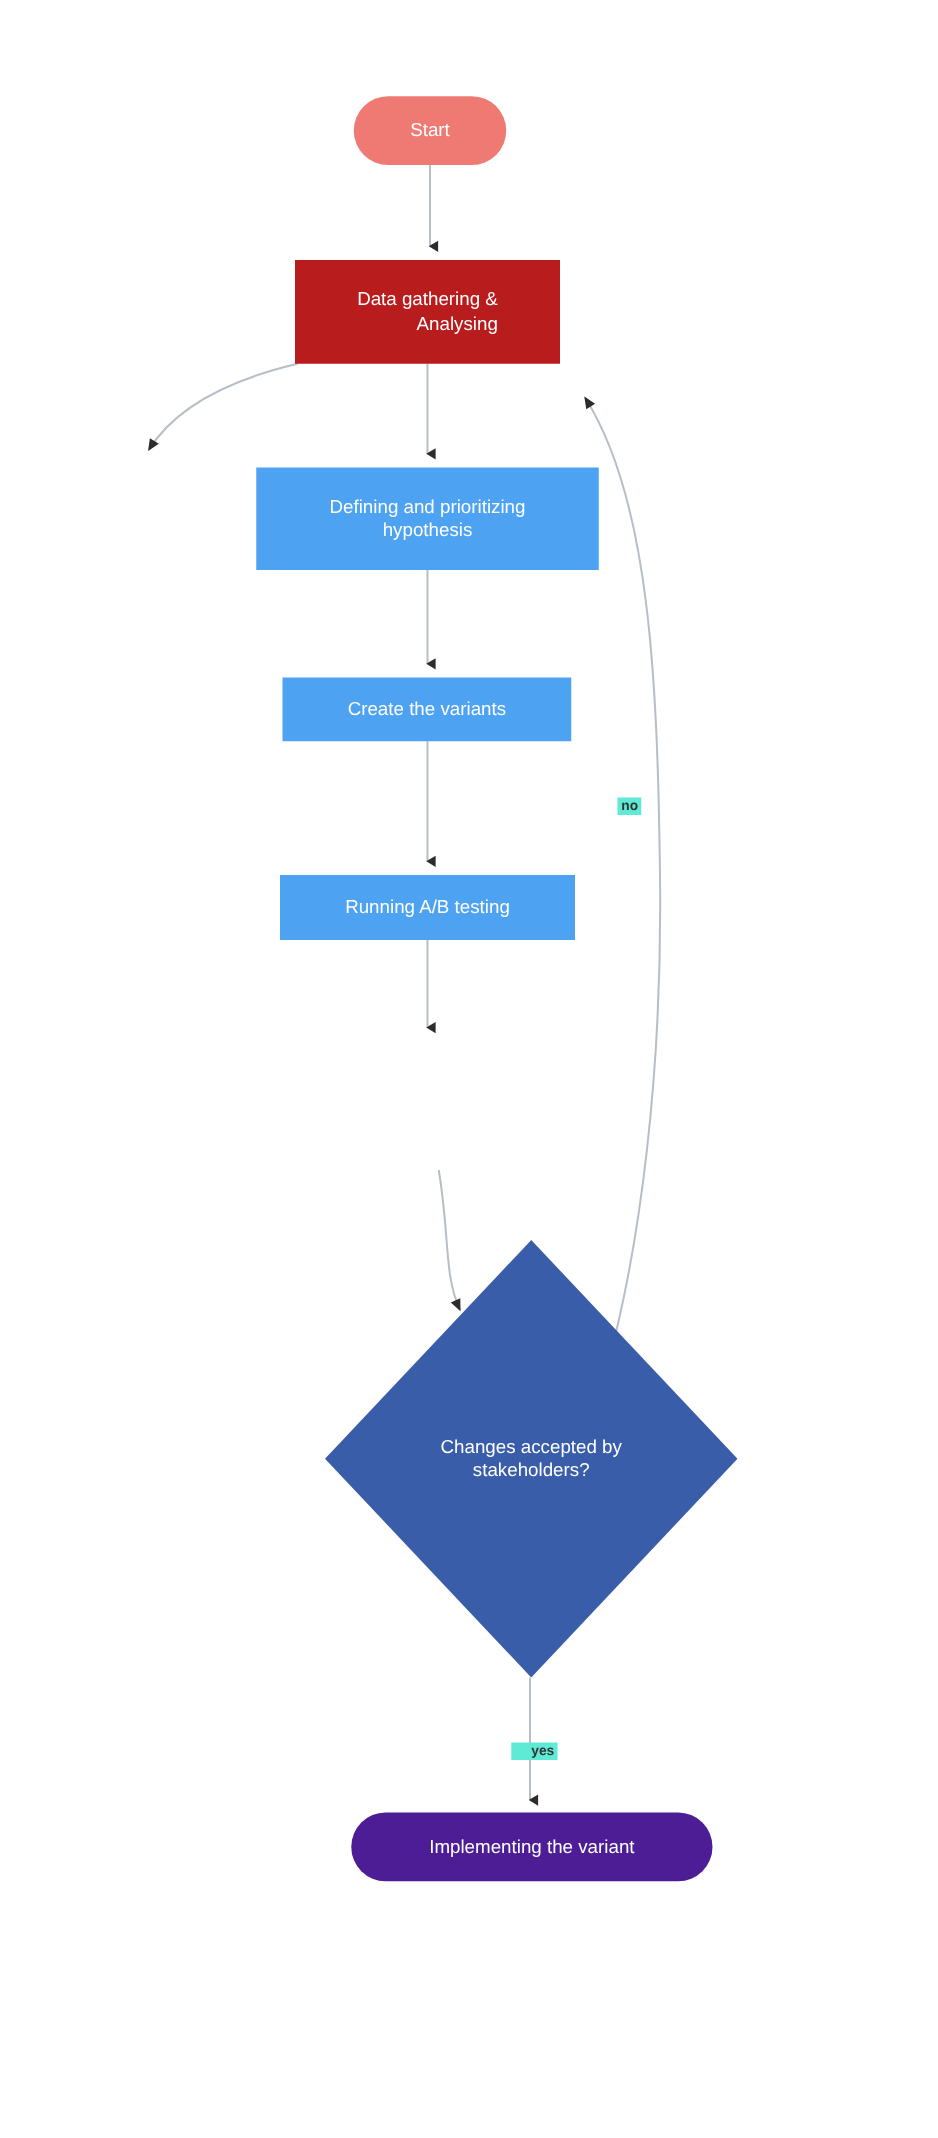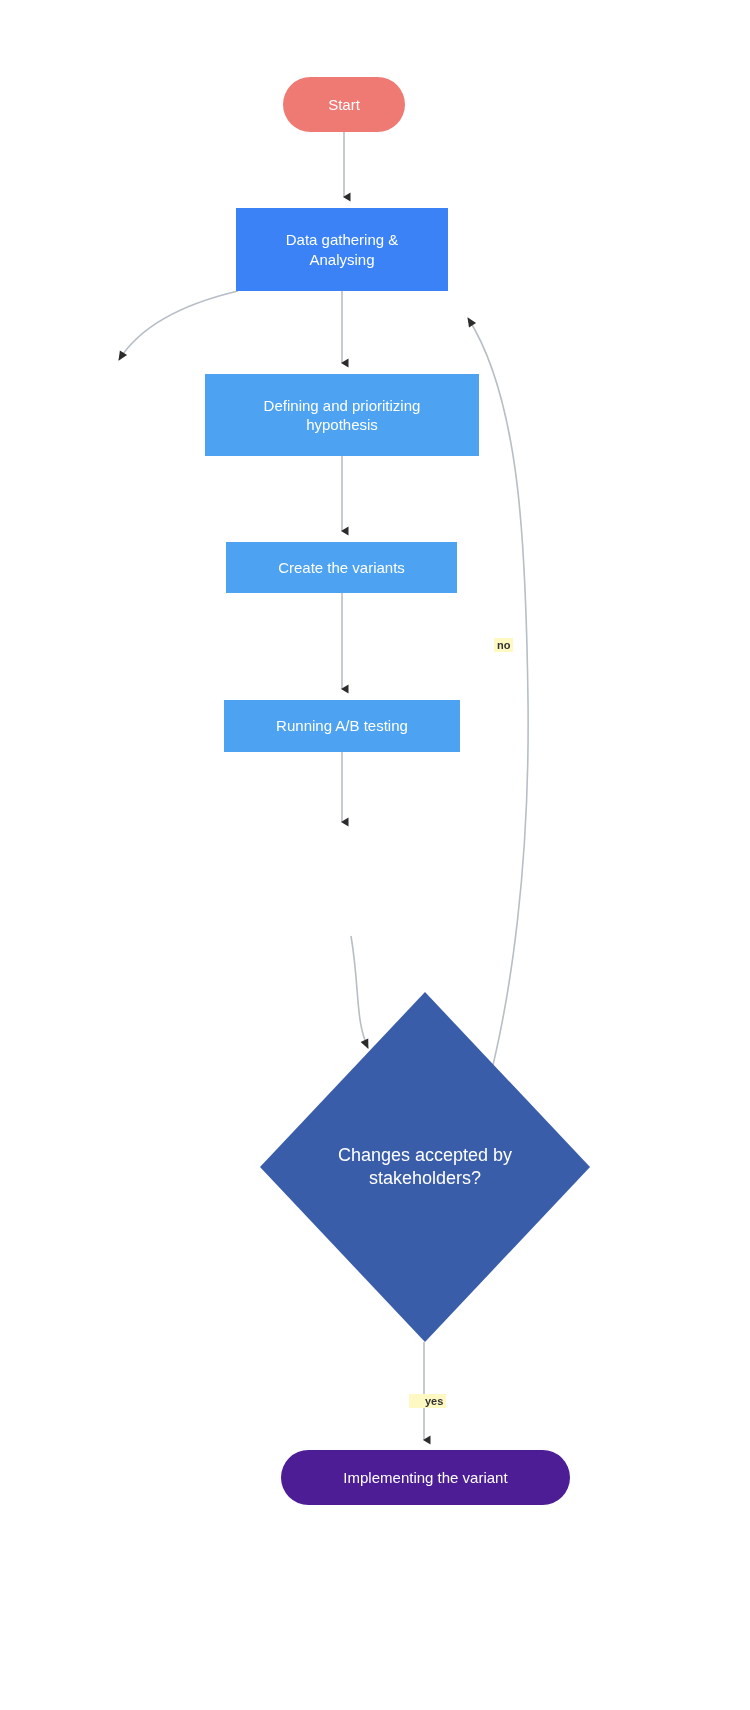--- a/index.html
+++ b/index.html
@@ -62,21 +62,21 @@
   }
   .node-decision .diamond-shape {
     position: absolute;
     left: 0; top: 0;
     width: 100%;
     height: 100%;
   }
   .node-decision .node-label {
     position: relative;
     z-index: 2;
-    font-size: 18px;
+    font-size: 15px;
   }
 
   
   .node-datastore {
     font-size: 15px;
   }
   .node-datastore .cyl-body {
     position: absolute;
     left: 0;
     top: 7%;
@@ -114,21 +114,21 @@
     position: relative;
     z-index: 3;
   }
 
   
   .edge-label {
     position: absolute;
     font-size: 11px;
     font-weight: bold;
     color: #333333;
-    background: #fef9c3;
+    background: #5eead4;
     padding: 1px 3px;
     line-height: 1.1;
     z-index: 6;
     white-space: nowrap;
   }
 </style>
 </head>
 <body>
 
 <div id="canvas">
@@ -162,21 +162,21 @@
       <path d="M 484 1100 C 512 1000, 530 860, 528 700 C 526 545, 520 400, 468 318" marker-end="url(#arrow-auto)"></path>
 
       <path d="M 424 1342 L 424 1440" marker-end="url(#arrow-down)"></path>
     </g>
   </svg>
 
   <div class="node node-terminator" style="left:283px; top:77px; width:122px; height:55px; background:#ef7a74;">
     <span class="node-label">Start</span>
   </div>
 
-  <div class="node node-process" style="left:236px; top:208px; width:212px; height:83px; background:#3b82f6;">
+  <div class="node node-process" style="left:236px; top:208px; width:212px; height:83px; background:#b91c1c;text-align:right;">
     <span class="node-label">Data gathering &amp;
 Analysing</span>
   </div>
 
 
   <div class="node node-process" style="left:226px; top:542px; width:231px; height:51px; background:#4ea2f2;">
     <span class="node-label">Create the variants</span>
   </div>
 
   <div class="node node-process" style="left:205px; top:374px; width:274px; height:82px; background:#4ea2f2;">

